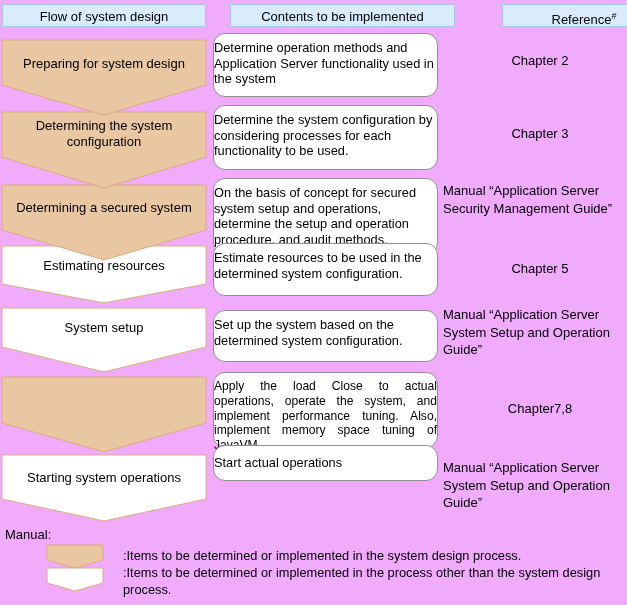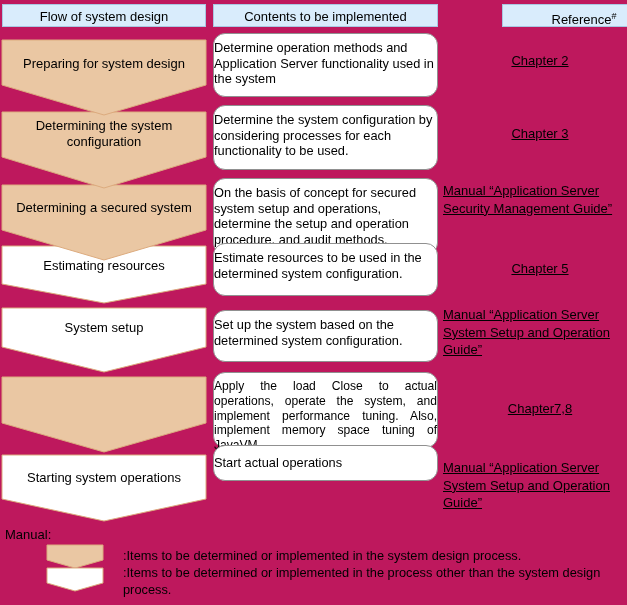--- a/index.html
+++ b/index.html
@@ -1,49 +1,49 @@
 <!DOCTYPE html>
 <html><head>
 <meta charset="utf-8">
 <style>
   html,body{margin:0;padding:0;background:#ffffff;}
   .canvas{
     position:relative;width:627px;height:605px;overflow:hidden;
     font-family:"Liberation Sans","DejaVu Sans",sans-serif;
-    color:#000;background:#be185d;
+    color:#000;background:#f0abfc;
   }
   .shapes{position:absolute;left:0;top:0;width:627px;height:605px;}
   .hdr{
     position:absolute;top:4px;height:23px;line-height:23px;
     background:#d9ecfc;border:1px solid #a9c7e2;box-sizing:border-box;
     text-align:center;font-size:13px;
   }
   .h1{left:2px;width:204px;}
-  .h2{left:213px;width:225px;}
+  .h2{left:230px;width:225px;}
   .h3{left:458px;width:164px;margin-left:44px;}
   .h3 sup{font-size:9px;}
   .flabel{
     position:absolute;left:14px;width:180px;text-align:center;
     font-size:13px;line-height:16px;
   }
   .f1{top:56px;} .f2{top:118px;} .f3{top:200px;} .f4{top:258px;}
   .f5{top:320px;} .f6{top:393px;} .f7{top:470px;}
   .cbox{
     position:absolute;left:213px;width:225px;box-sizing:border-box;
     background:#fff;border:1px solid #909090;border-radius:12px;
     padding:6px 0;font-size:12.8px;line-height:15.5px;
   }
   .b1{top:33px;height:64px;}
   .b2{top:105px;height:65px;}
   .b3{top:178px;height:77px;}
   .b4{top:243px;height:53px;}
   .b5{top:310px;height:52px;}
   .b6{top:372px;height:76px;font-size:12.1px;line-height:14.8px;text-align:justify;}
   .b7{top:445px;height:36px;display:flex;align-items:center;}
-  .ref{position:absolute;font-size:13px;text-decoration:underline;}
+  .ref{position:absolute;font-size:13px;}
   .chapter{left:458px;width:164px;text-align:center;}
   .manual{left:443px;width:190px;line-height:17.5px;text-align:left;}
   .r1{top:53px;} .r2{top:126px;} .r3{top:182px;} .r4{top:261px;}
   .r5{top:306px;} .r6{top:401px;} .r7{top:459px;}
   .legend-title{position:absolute;left:5px;top:527px;font-size:13px;}
   .legend-text{position:absolute;left:123px;font-size:12.8px;line-height:17px;}
   .lt1{top:547px;width:500px;}
   .lt2{top:564px;width:505px;}
 </style>
 </head>

